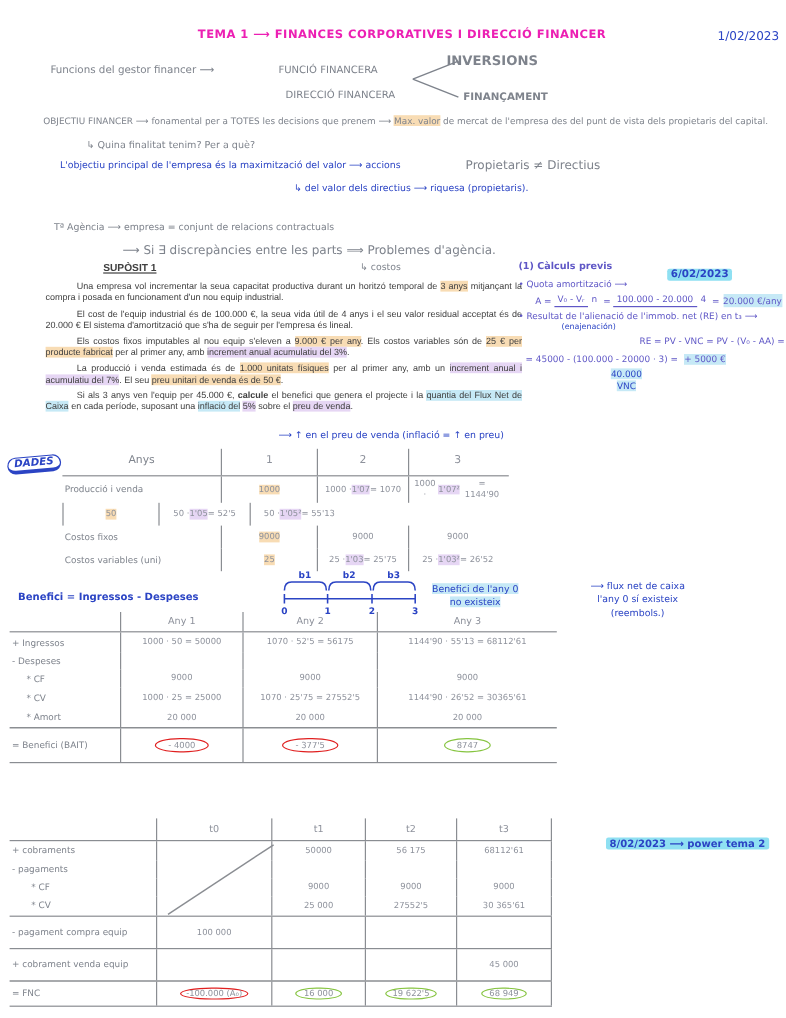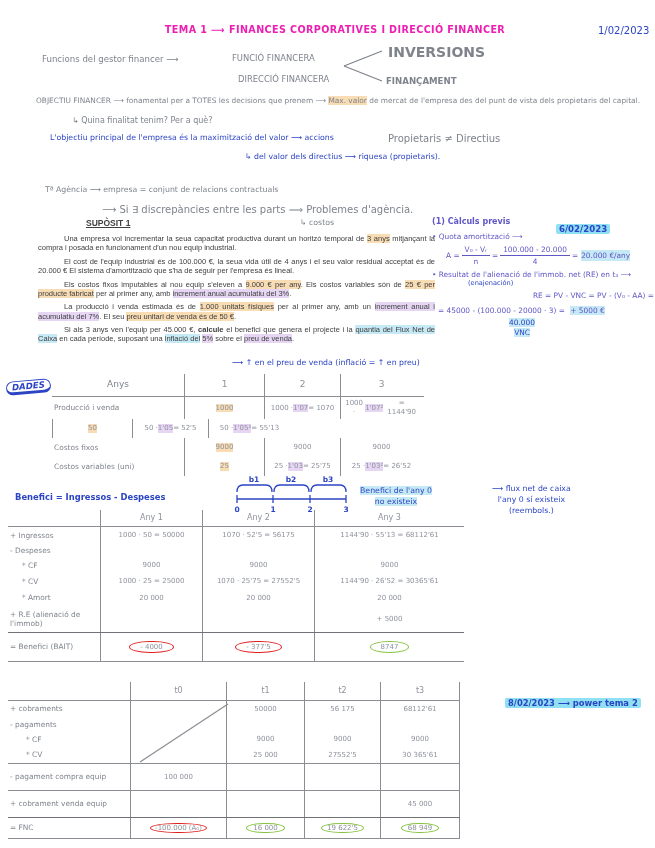--- a/index.html
+++ b/index.html
@@ -19,21 +19,21 @@
   .hl-bold{font-weight:700;}
   .hl-date{background:#8fe0f2;padding:0 3px;border-radius:2px;}
   
   .circ{display:inline-block;border-radius:50%;padding:1px 10px;}
   .circ-red{border:1.6px solid #e02020;}
   .circ-green{border:1.6px solid #86c440;}
   
   .para{ text-align:justify;text-indent:26px;font-size:7.5px;line-height:1.25;margin:0 0 4px 0;}
   .sup-head{font-weight:700;text-decoration:underline;font-size:8.5px;margin:0 0 6px 48px;}
   
-  .frac{display:inline-flex;flex-direction:column;vertical-align:middle;text-align:center;margin:0 2px;}
+  .frac{display:inline-flex;flex-direction:row;vertical-align:middle;text-align:center;margin:0 2px;}
   .frac .num{border-bottom:1px solid #5f57c6;padding:0 3px;}
   .frac .den{padding:0 3px;}
   
   .trow{display:flex;align-items:stretch;}
   .cell{box-sizing:border-box;display:flex;align-items:center;justify-content:center;
         text-align:center;font-size:7px;color:#8e929c;padding:1px 2px;line-height:1.25;}
   .cell.lbl{justify-content:flex-start;text-align:left;color:#7e838c;font-size:7.4px;}
   .vline{border-left:1px solid #8a8d92;}
   
   .d-l{width:132px;} .d-1{width:80px;} .d-2{width:76px;} .d-3{width:82px;}
@@ -55,21 +55,21 @@
   <div class="abs ink-pink" style="left:140px;top:24px;width:390px;text-align:center;font-size:9.6px;font-weight:700;letter-spacing:.4px;">TEMA 1 ⟶ FINANCES CORPORATIVES I DIRECCIÓ FINANCER</div>
   <div class="abs ink-blue" style="left:598px;top:25px;font-size:10px;font-weight:400;">1/02/2023</div>
 
   <div class="abs ink-gray" style="left:42px;top:54px;font-size:8.6px;">Funcions del gestor financer ⟶</div>
   <div class="abs ink-gray" style="left:232px;top:53px;font-size:8.4px;">FUNCIÓ FINANCERA</div>
   <div class="abs ink-gray" style="left:238px;top:74px;font-size:8.4px;">DIRECCIÓ FINANCERA</div>
   <svg class="abs" style="left:342px;top:46px;" width="42" height="40">
     <line x1="2" y1="20" x2="40" y2="5" stroke="#7e838c" stroke-width="1.2"></line>
     <line x1="2" y1="20" x2="40" y2="35" stroke="#7e838c" stroke-width="1.2"></line>
   </svg>
-  <div class="abs ink-gray" style="left:388px;top:44px;font-size:14px;font-weight:600;">INVERSIONS</div>
+  <div class="abs ink-gray" style="left:372px;top:44px;font-size:11px;font-weight:600;">INVERSIONS</div>
   <div class="abs ink-gray" style="left:386px;top:76px;font-size:8.6px;font-weight:600;">FINANÇAMENT</div>
 
   <div class="abs ink-gray" style="left:36px;top:96px;width:615px;font-size:7.4px;"><span>OBJECTIU FINANCER ⟶ fonamental per a TOTES les decisions que prenem ⟶ </span><span class="hl-orange">Max. valor</span><span> de mercat de l'empresa des del punt de vista dels propietaris del capital.</span></div>
   <div class="abs ink-gray" style="left:72px;top:116px;font-size:8px;">↳ Quina finalitat tenim?     Per a què?</div>
 
   <div class="abs ink-blue" style="left:50px;top:133px;font-size:7.8px;">L'objectiu principal de l'empresa és la maximització del valor ⟶ accions</div>
   <div class="abs ink-gray" style="left:388px;top:133px;font-size:10px;">Propietaris ≠ Directius</div>
   <div class="abs ink-blue" style="left:245px;top:152px;font-size:7.8px;">↳ del valor dels directius ⟶ riquesa (propietaris).</div>
 
   <div class="abs ink-gray" style="left:45px;top:185px;font-size:7.8px;">Tª Agència ⟶ empresa = conjunt de relacions contractuals</div>
@@ -248,26 +248,20 @@
       <div class="cell b-1 vline">1000 · 25 = 25000</div>
       <div class="cell b-2 vline">1070 · 25'75 = 27552'5</div>
       <div class="cell b-3 vline">1144'90 · 26'52 = 30365'61</div>
     </div>
     <div class="trow" style="min-height:16px;">
       <div class="cell lbl b-l" style="padding-left:14px;">* Amort</div>
       <div class="cell b-1 vline">20 000</div>
       <div class="cell b-2 vline">20 000</div>
       <div class="cell b-3 vline">20 000</div>
     </div>
-    <div class="trow" style="min-height:26px;">
-      <div class="cell lbl b-l">+ R.E (alienació de l'immob)</div>
-      <div class="cell b-1 vline"></div>
-      <div class="cell b-2 vline"></div>
-      <div class="cell b-3 vline">+ 5000</div>
-    </div>
     <div class="trow hr2 hr" style="min-height:28px;">
       <div class="cell lbl b-l">= Benefici (BAIT)</div>
       <div class="cell b-1 vline">
         <span class="circ circ-red">- 4000</span>
       </div>
       <div class="cell b-2 vline">
         <span class="circ circ-red">- 377'5</span>
       </div>
       <div class="cell b-3 vline">
         <span class="circ circ-green">8747</span>

